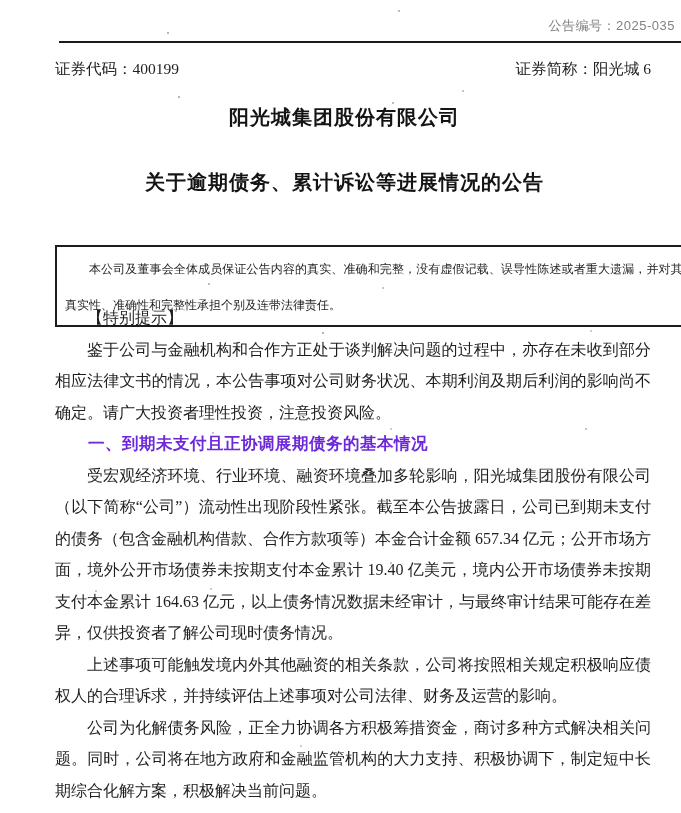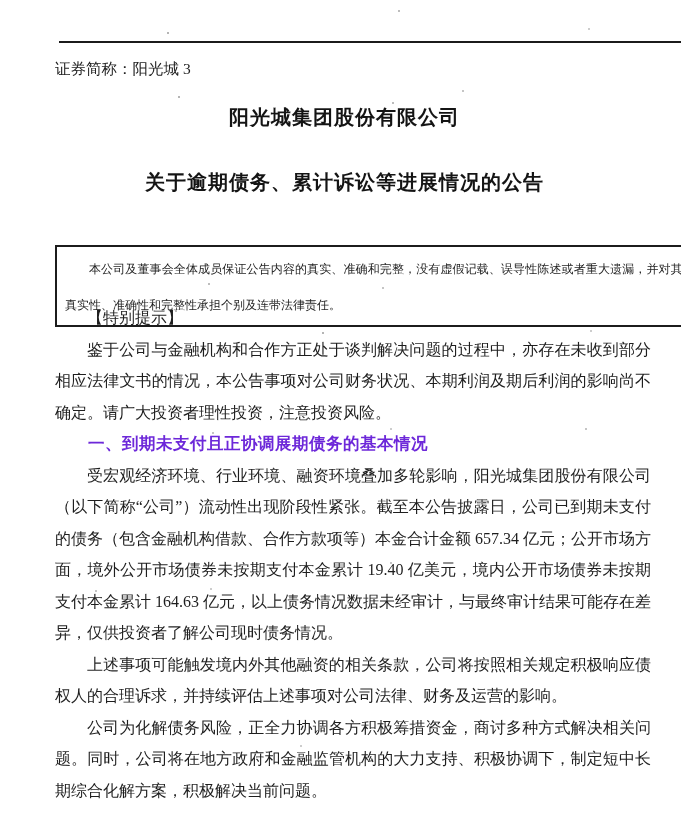--- a/index.html
+++ b/index.html
@@ -117,25 +117,27 @@
       390px 562px 0 0 rgba(90,90,90,.35),
       95px 757px 0 0 rgba(90,90,90,.35),
       300px 745px 0 0 rgba(90,90,90,.3);
   }
 </style>
 </head>
 <body>
 
 <div class="page">
 
+  <div class="notice-no">公告编号：2025-035</div>
 
   <div class="top-rule"></div>
 
   <div class="sec-row">
-    <span>证券简称：阳光城 3</span>
+    <span>证券代码：400199</span>
+    <span>证券简称：阳光城 6</span>
   </div>
 
   <div class="doc-title line1">阳光城集团股份有限公司</div>
 
   <div class="doc-title line2">关于逾期债务、累计诉讼等进展情况的公告</div>
 
   <div class="decl-box">
     <p>本公司及董事会全体成员保证公告内容的真实、准确和完整，没有虚假记载、误导性陈述或者重大遗漏，并对其内容的真实性、准确性和完整性承担个别及连带法律责任。</p>
   </div>
 

